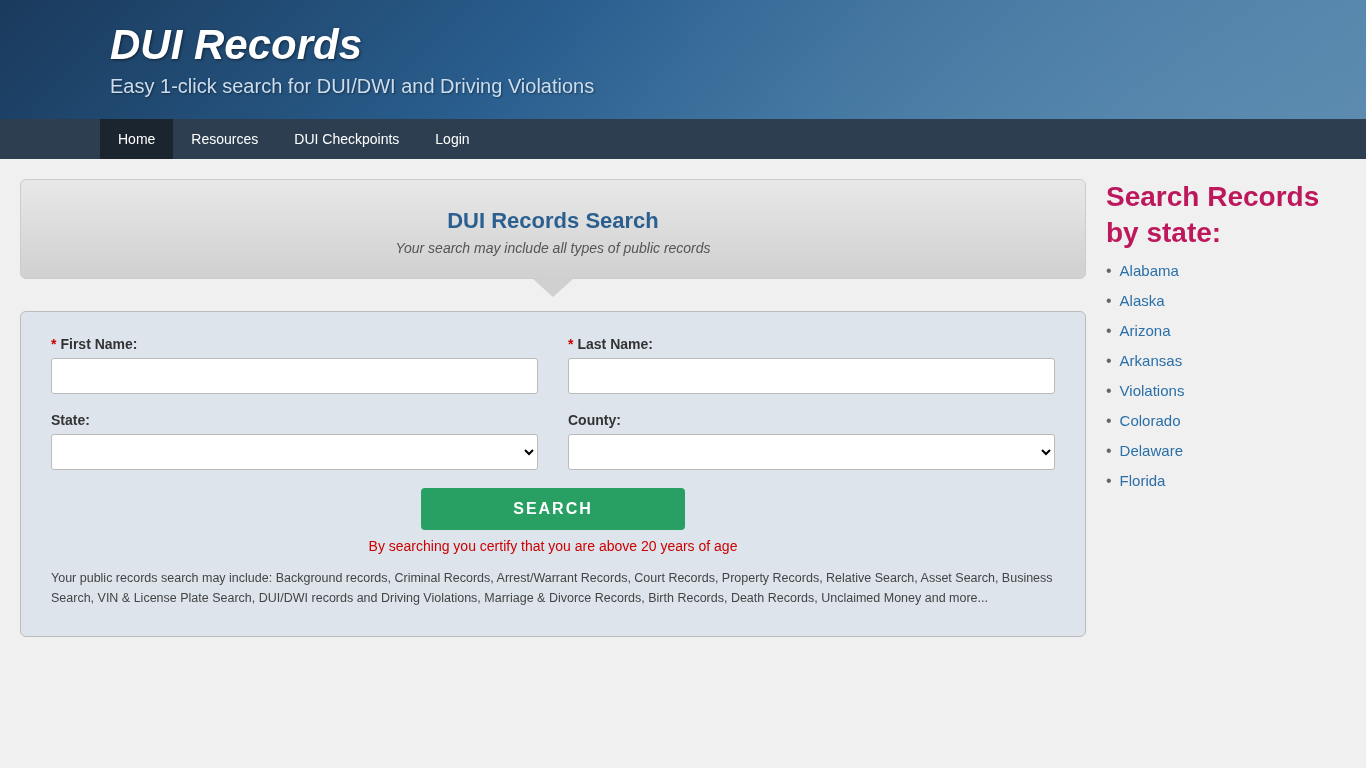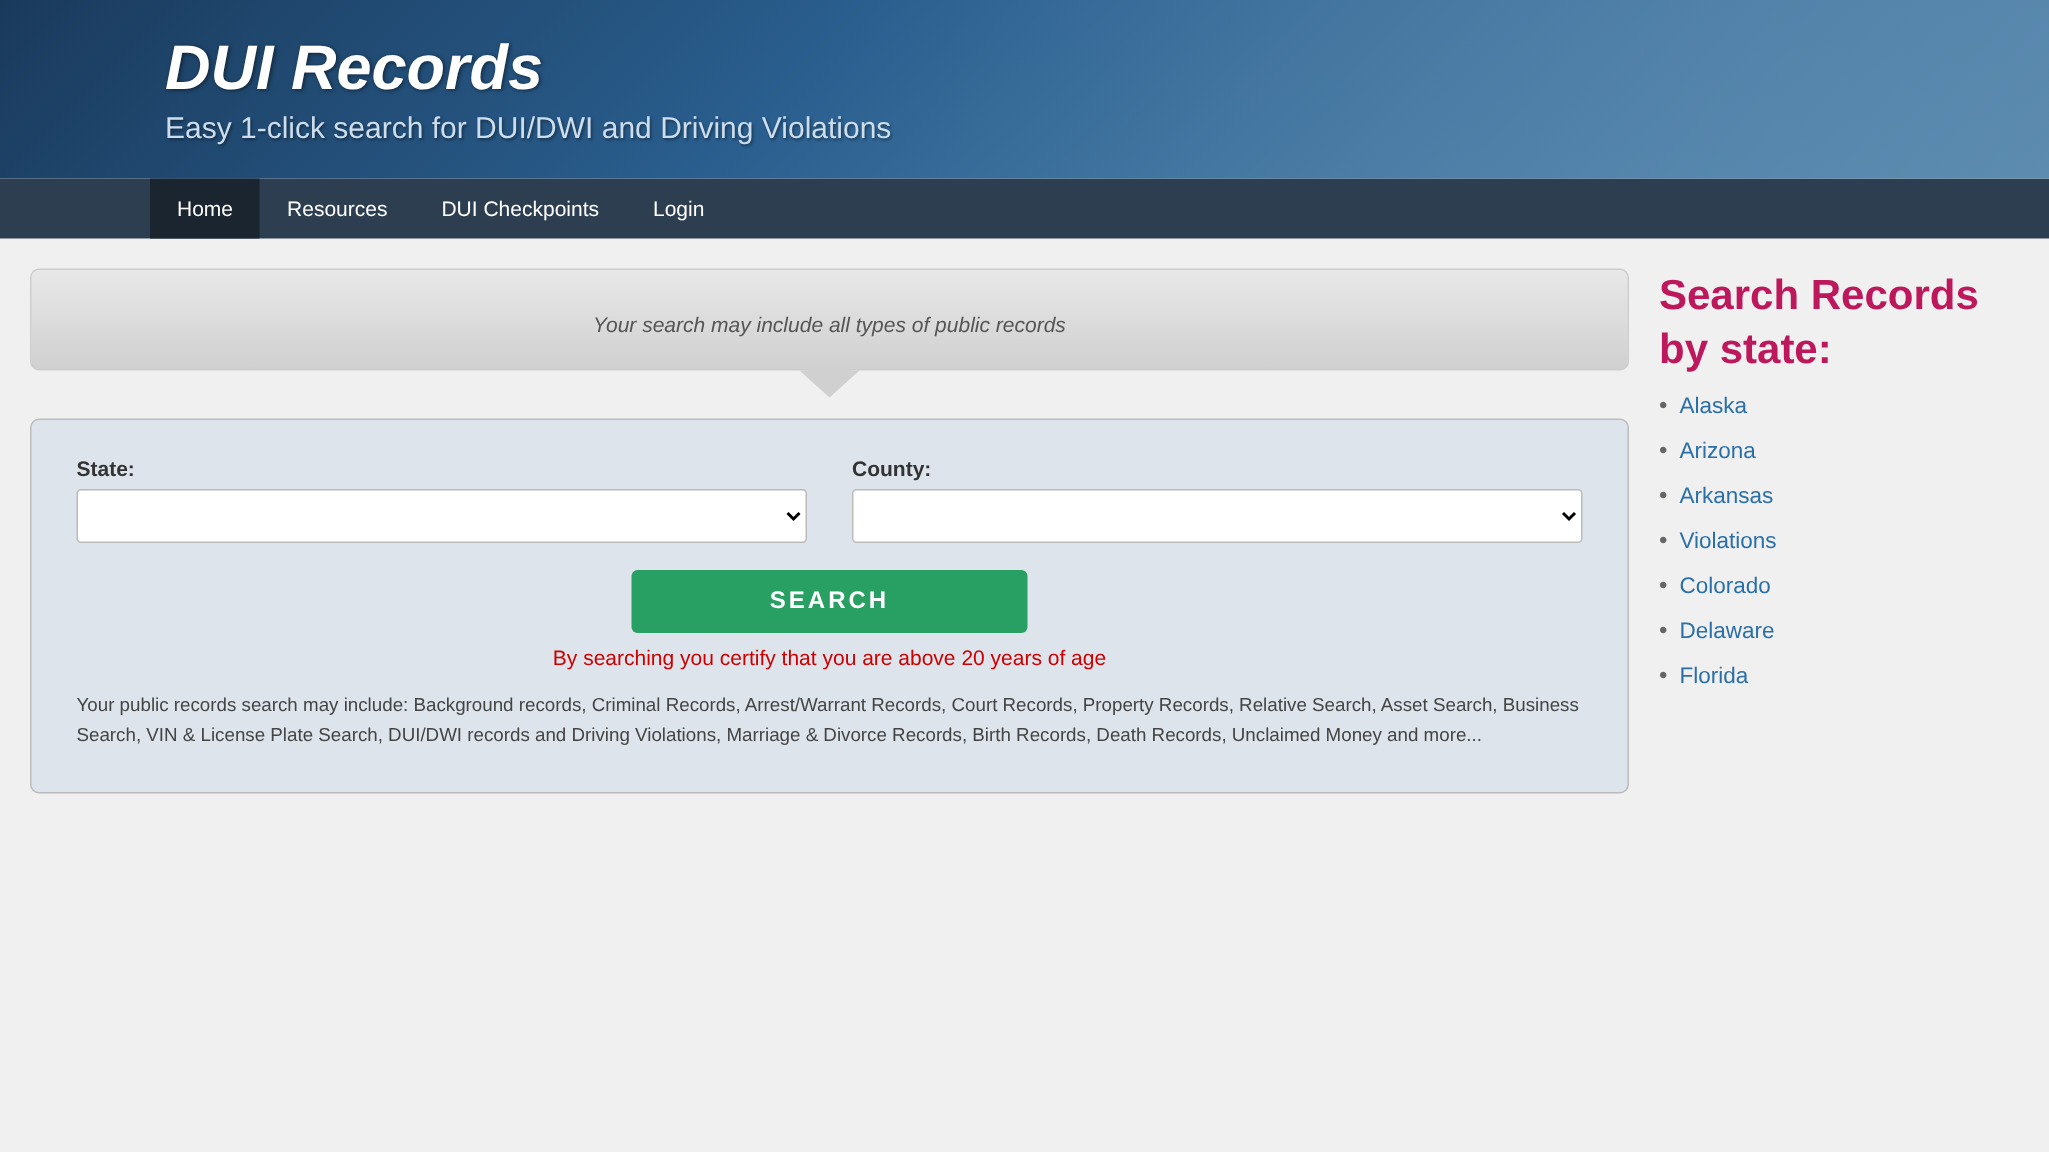--- a/index.html
+++ b/index.html
@@ -242,25 +242,40 @@
   <a href="#" class="active">Home</a>
   <a href="#">Resources</a>
   <a href="#">DUI Checkpoints</a>
   <a href="#">Login</a>
 </nav>
 
 <div id="main-wrapper">
   <div id="content">
 
     <div class="search-header-box">
+      <h2>DUI Records Search</h2>
       <p>Your search may include all types of public records</p>
     </div>
     <div class="chevron-down"></div>
 
     <div class="search-form-box">
+      <div class="form-row">
+        <div class="form-group">
+          <label>
+            <span class="required">*</span><span>First Name:</span>
+          </label>
+          <input type="text" style="">
+        </div>
+        <div class="form-group">
+          <label>
+            <span class="required">*</span><span>Last Name:</span>
+          </label>
+          <input type="text" style="">
+        </div>
+      </div>
       <div class="form-row">
         <div class="form-group">
           <label>State:</label>
           <select>
             <option value=""></option>
             <option value="AL">Alabama</option>
             <option value="AK">Alaska</option>
             <option value="AZ">Arizona</option>
             <option value="AR">Arkansas</option>
             <option value="CA">California</option>
@@ -282,20 +297,23 @@
       </div>
       <div class="age-cert">By searching you certify that you are above 20 years of age</div>
       <div class="disclaimer">Your public records search may include: Background records, Criminal Records, Arrest/Warrant Records, Court Records, Property Records, Relative Search, Asset Search, Business Search, VIN &amp; License Plate Search, DUI/DWI records and Driving Violations, Marriage &amp; Divorce Records, Birth Records, Death Records, Unclaimed Money and more...</div>
     </div>
   </div>
 
   <div id="sidebar">
     <div class="sidebar-title">Search Records by state:</div>
     <ul class="state-list">
       <li>
+          <a href="#">Alabama</a>
+        </li>
+      <li>
           <a href="#">Alaska</a>
         </li>
       <li>
           <a href="#">Arizona</a>
         </li>
       <li>
           <a href="#">Arkansas</a>
         </li>
       <li>
           <a href="#">Violations</a>

